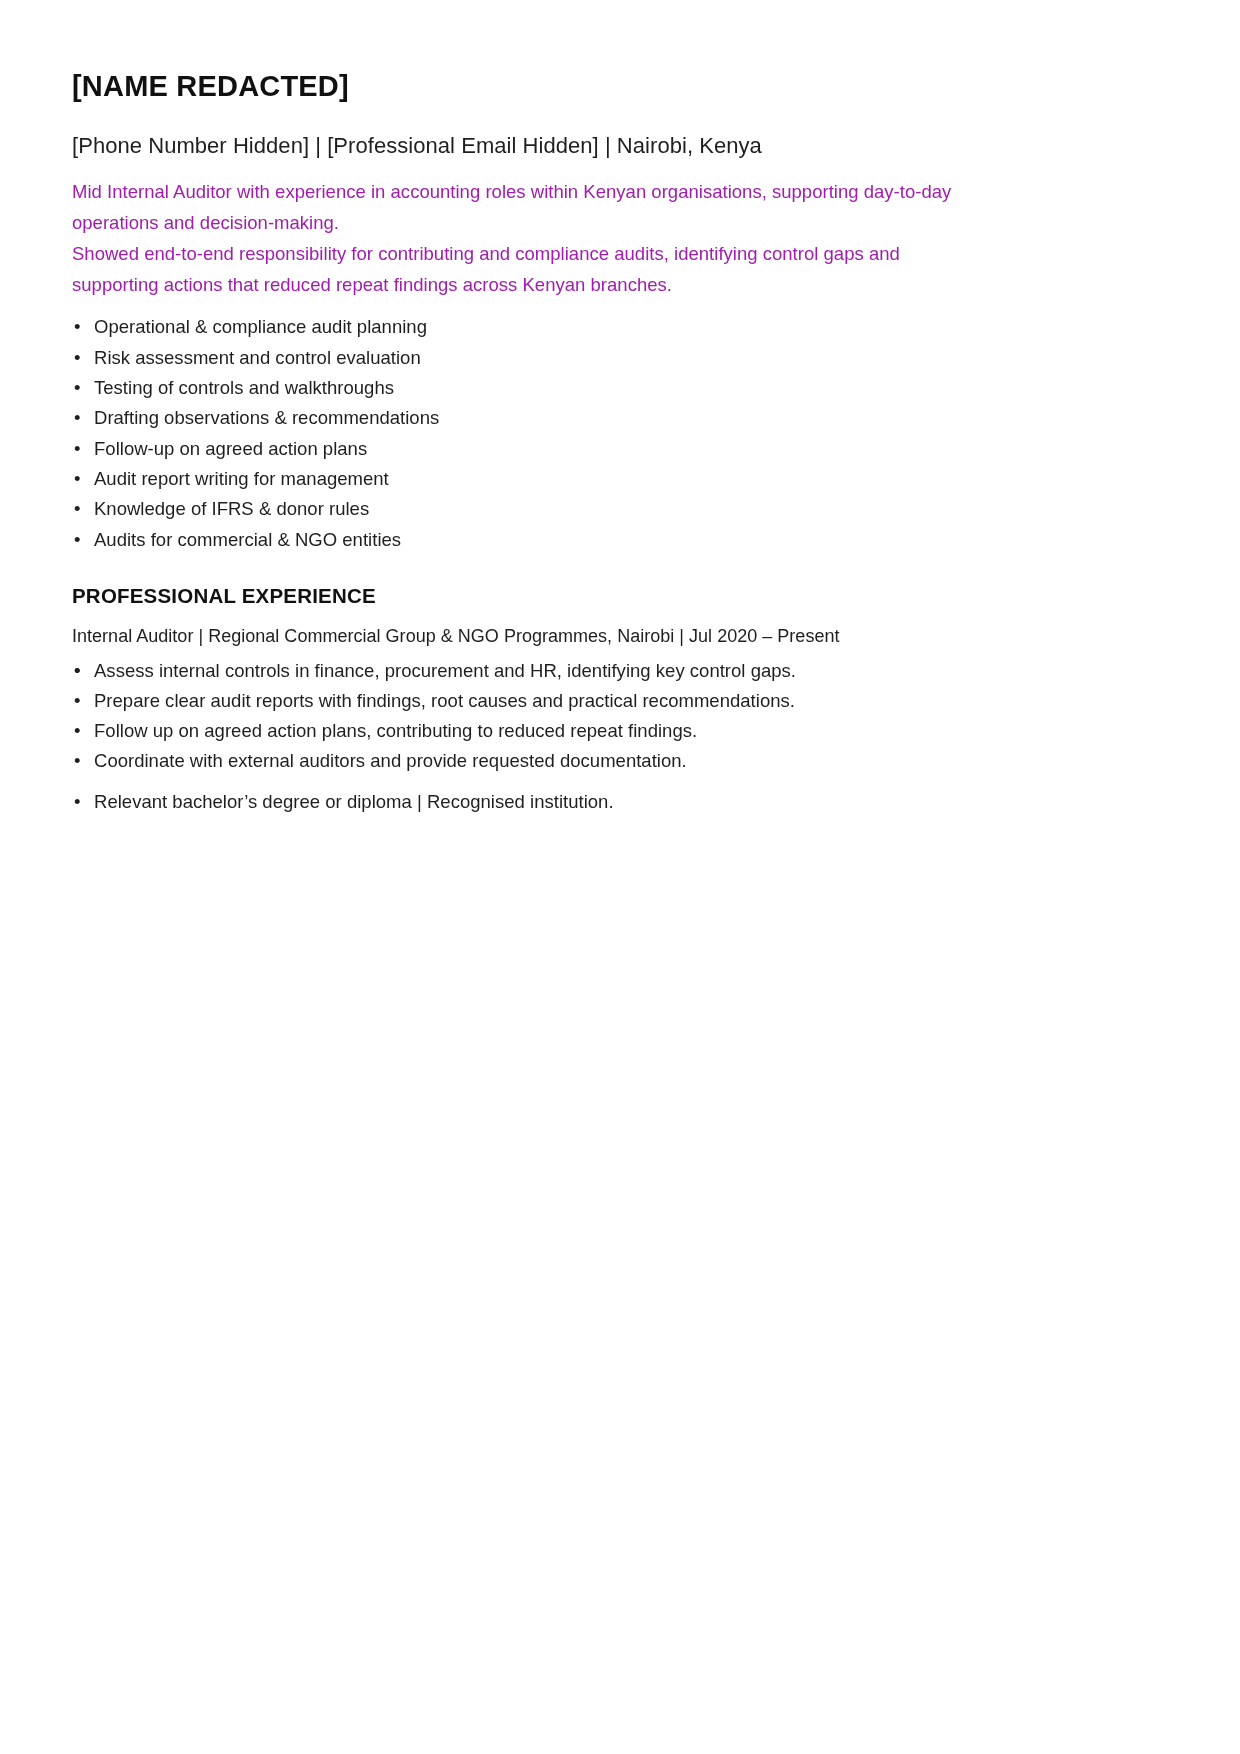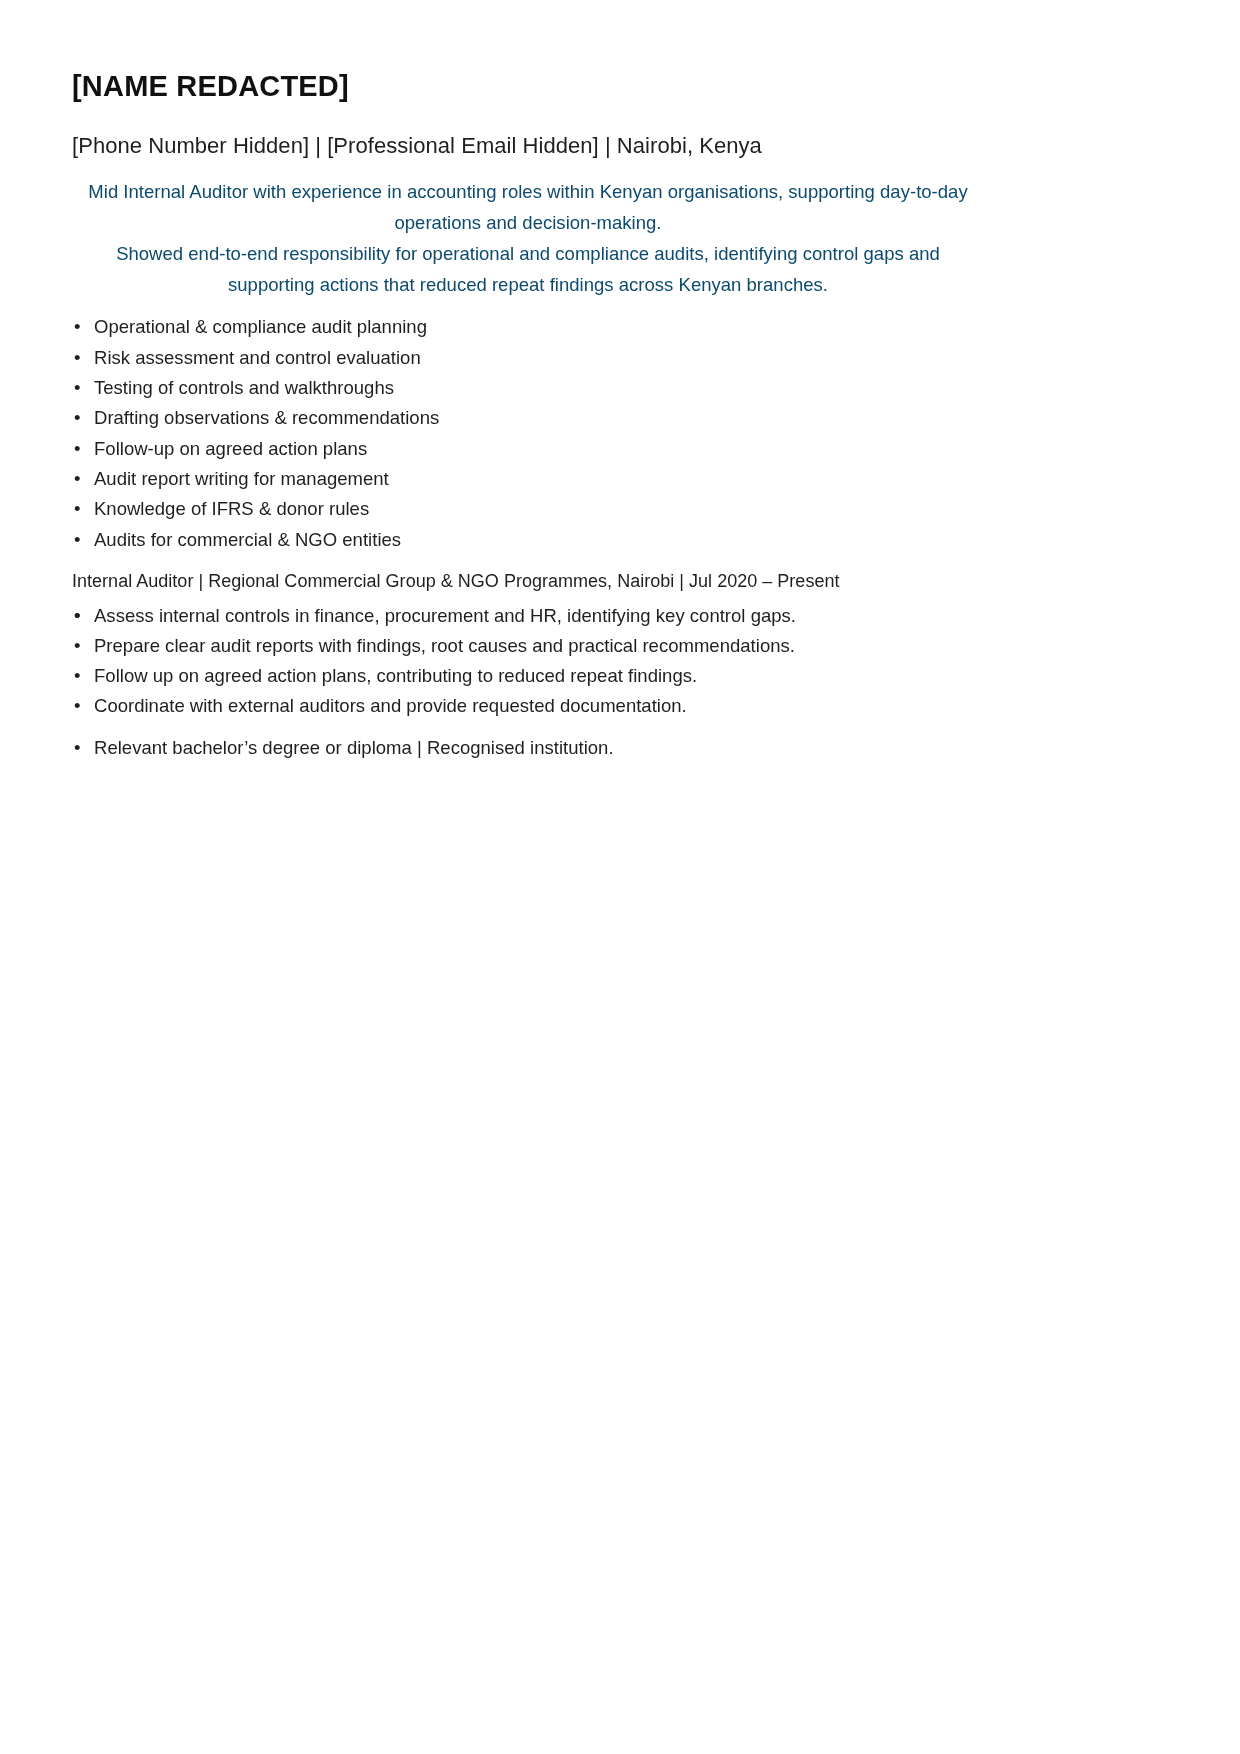--- a/index.html
+++ b/index.html
@@ -60,25 +60,24 @@
     color: #111111;
     text-transform: none;
     letter-spacing: 0.2px;
     line-height: 1.3;
     margin: 28px 0 0 0;
   }
 
   
   .para {
     font-size: 18.5px;
-    color: #0c4a6e;
+    color: #a21caf;
     line-height: 1.68;
     margin: 14px 0 0 0;
     letter-spacing: 0.02px;
-    text-align: center;
   }
 
   .para.tight {
     margin-top: 0;
   }
 
   
   .bullet-list {
     list-style: none;
     margin: 12px 0 0 0;
@@ -130,21 +129,21 @@
 
 <div class="page">
   <div class="content">
 
     <h1 class="name-title">[NAME REDACTED]</h1>
 
     <div class="contact-line">[Phone Number Hidden] | [Professional Email Hidden] | Nairobi, Kenya</div>
 
     <section class="section">
       <p class="para">Mid Internal Auditor with experience in accounting roles within Kenyan organisations, supporting day-to-day operations and decision-making.</p>
-      <p class="para tight">Showed end-to-end responsibility for operational and compliance audits, identifying control gaps and supporting actions that reduced repeat findings across Kenyan branches.</p>
+      <p class="para tight">Showed end-to-end responsibility for contributing and compliance audits, identifying control gaps and supporting actions that reduced repeat findings across Kenyan branches.</p>
     </section>
 
     <section class="section">
       <ul class="bullet-list skills">
         <li>
           <span class="bullet-dot">•</span>
           <span>Operational &amp; compliance audit planning</span>
         </li>
         <li>
           <span class="bullet-dot">•</span>
@@ -171,20 +170,21 @@
           <span>Knowledge of IFRS &amp; donor rules</span>
         </li>
         <li>
           <span class="bullet-dot">•</span>
           <span>Audits for commercial &amp; NGO entities</span>
         </li>
       </ul>
     </section>
 
     <section class="section">
+      <h2 class="section-heading">PROFESSIONAL EXPERIENCE</h2>
 
       <div class="job-line">Internal Auditor | Regional Commercial Group &amp; NGO Programmes, Nairobi | Jul 2020 – Present</div>
 
       <ul class="bullet-list exp-bullets">
         <li>
           <span class="bullet-dot">•</span>
         </li>
         <li>
           <span class="bullet-dot">•</span>
           <span>Assess internal controls in finance, procurement and HR, identifying key control gaps.</span>

